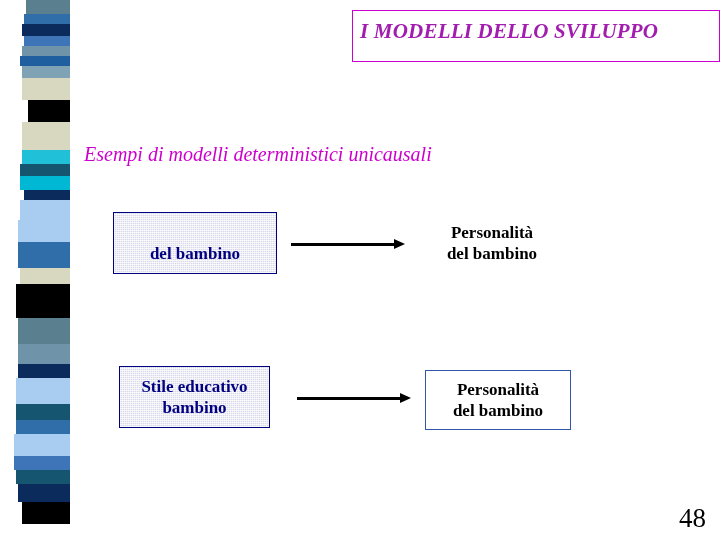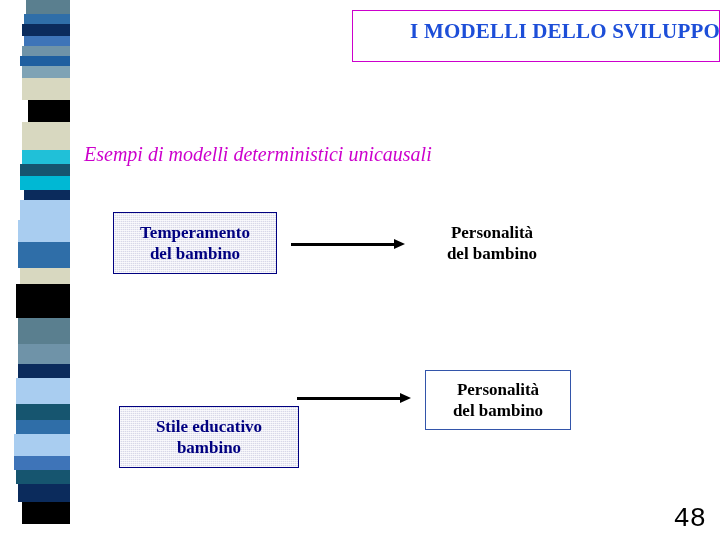--- a/index.html
+++ b/index.html
@@ -37,25 +37,26 @@
     height: 52px;
     border: 1px solid #cc00cc;
     box-sizing: border-box;
     background: transparent;
   }
   #title-text {
     position: absolute;
     left: 360px;
     top: 19px;
     width: 360px;
-    text-align: right;
+    text-align: left;
     font-family: "Liberation Serif", serif;
     font-weight: bold;
+    font-style: italic;
     font-size: 21px;
-    color: #1d4ed8;
+    color: #a21caf;
     white-space: nowrap;
     letter-spacing: 0.2px;
   }
 
   
   #subtitle {
     position: absolute;
     left: 84px;
     top: 143px;
     font-family: "Liberation Serif", serif;
@@ -122,21 +123,21 @@
     border-top: 5px solid transparent;
     border-bottom: 5px solid transparent;
     border-left: 11px solid #000000;
   }
 
   
   #page-number {
     position: absolute;
     right: 14px;
     bottom: 6px;
-    font-family: Liberation Mono, monospace;
+    font-family: Liberation Serif, serif;
     font-size: 27px;
     color: #000000;
   }
 </style>
 </head>
 <body>
 
 <div id="left-strip">
     <div class="band" style="top: 0px; height: 14px; left: 26px; width: 44px; background: rgb(90, 127, 143);"></div>
     <div class="band" style="top: 14px; height: 10px; left: 24px; width: 46px; background: rgb(47, 110, 168);"></div>
@@ -171,38 +172,38 @@
     <div class="band" style="top: 524px; height: 16px; left: 30px; width: 40px; background: rgb(255, 255, 255);"></div>
   </div>
 
 <div id="title-box"></div>
 <div id="title-text">I MODELLI DELLO SVILUPPO</div>
 
 <div id="subtitle">Esempi di modelli deterministici unicausali</div>
 
 <div class="node-box" style="left:113px; top:212px; width:164px; height:62px;">
   <div>
-    <span>Temperamento</span><br>
+    <br>
     <span>del bambino</span>
   </div>
 </div>
 
 <div class="arrow" style="left:291px; top:243px; width:114px;">
   <div class="shaft" style="width:103px;"></div>
   <div class="head" style="left:103px;"></div>
 </div>
 
 <div class="node-plain" style="left:419px; top:212px; width:146px; height:62px;">
   <div>
     <span>Personalità</span><br>
     <span>del bambino</span>
   </div>
 </div>
 
-<div class="node-box" style="left:119px; top:366px; width:180px; height:62px;margin-top:40px;">
+<div class="node-box" style="left:119px; top:366px; width:151px; height:62px;">
   <div>
     <span>Stile educativo</span><br>
     <span>bambino</span>
   </div>
 </div>
 
 <div class="arrow" style="left:297px; top:397px; width:114px;">
   <div class="shaft" style="width:103px;"></div>
   <div class="head" style="left:103px;"></div>
 </div>

